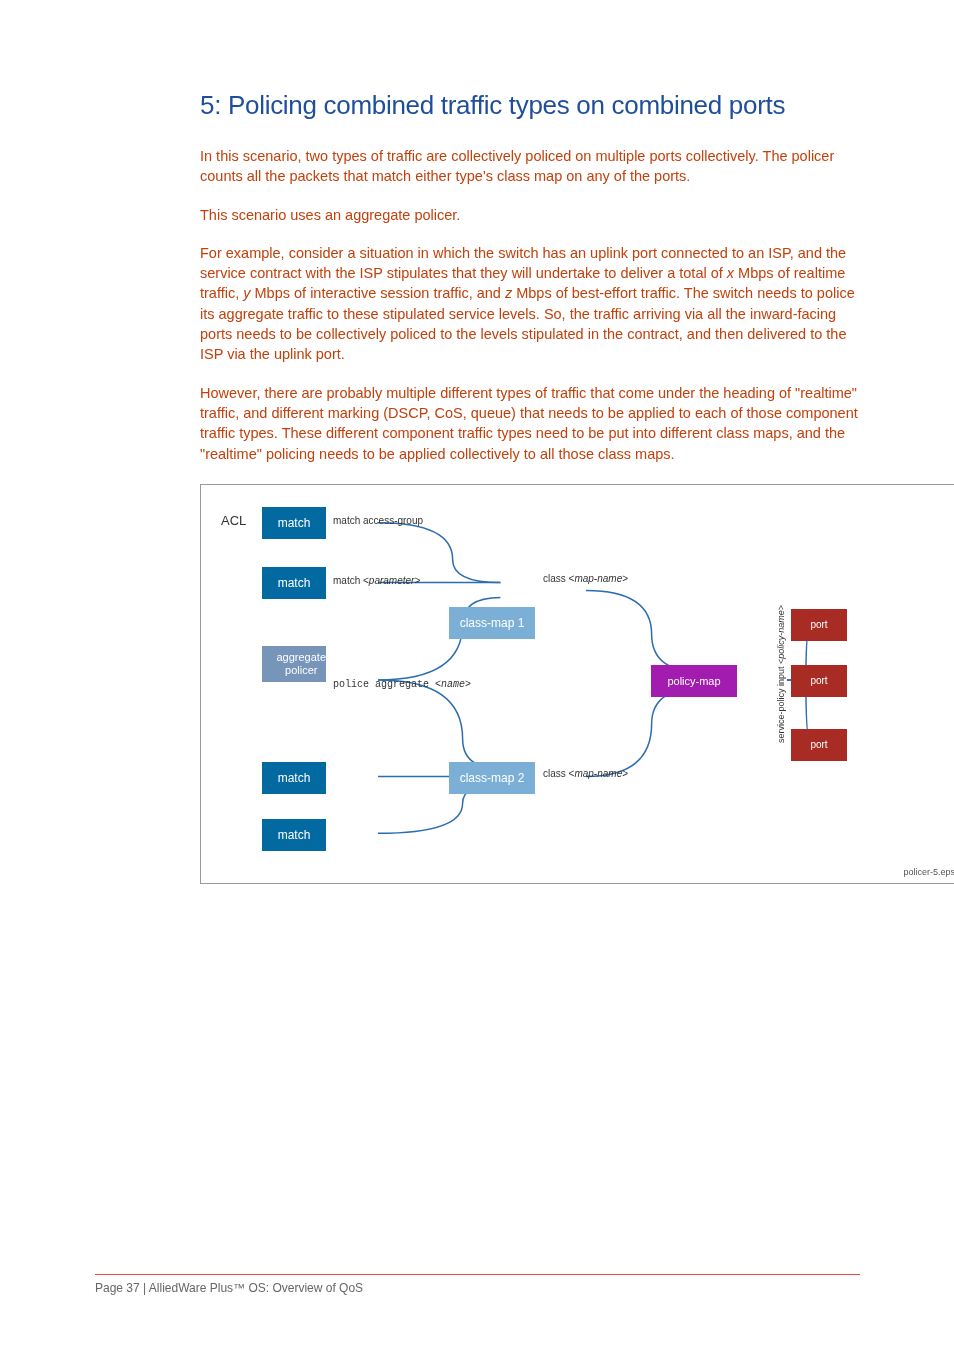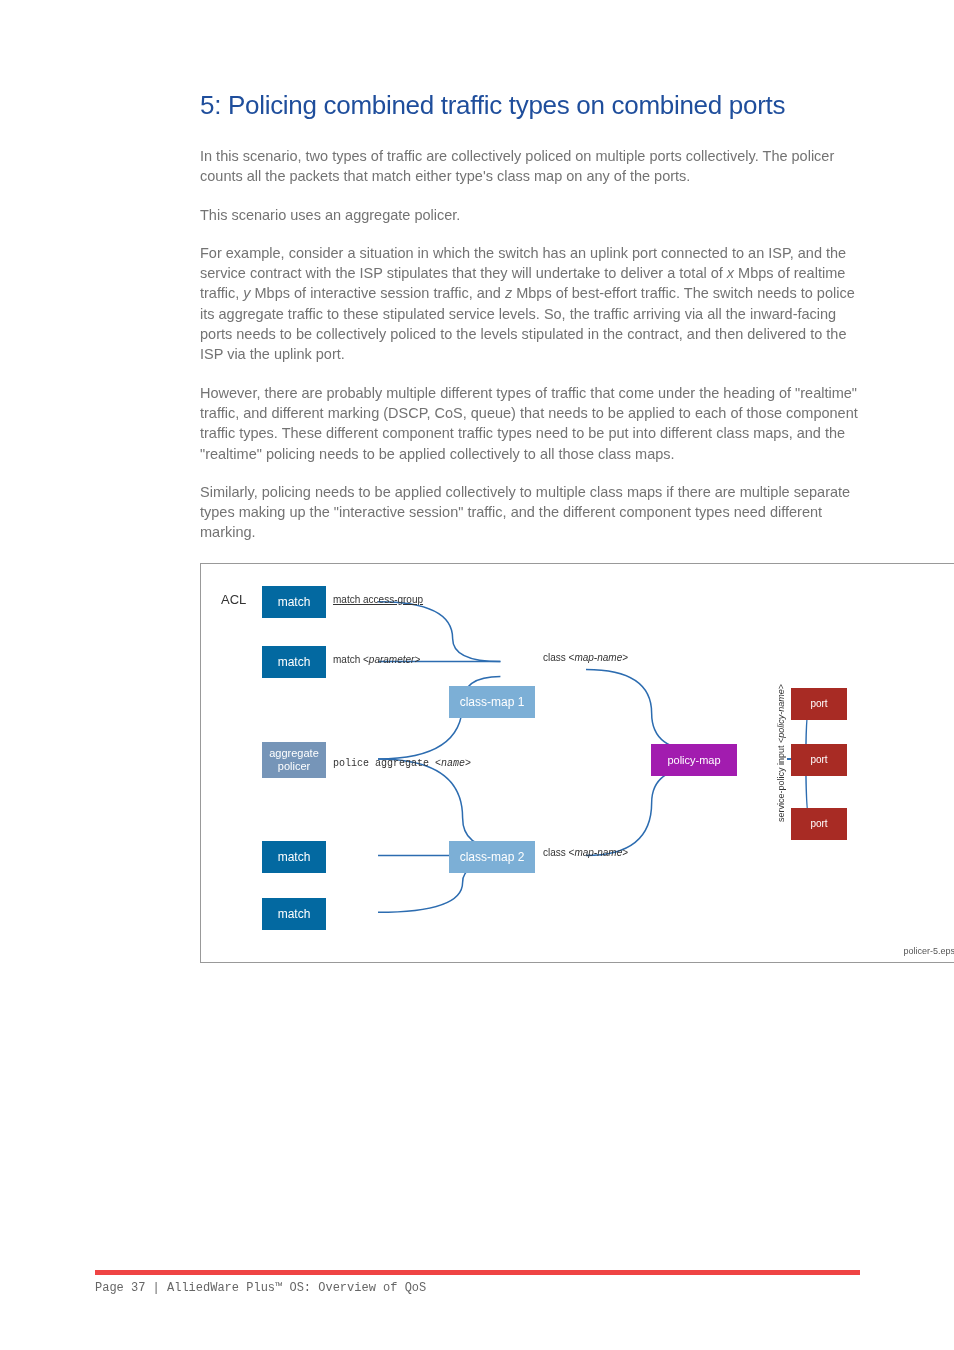--- a/index.html
+++ b/index.html
@@ -23,21 +23,21 @@
     color: #1f4e9c;
     font-size: 26px;
     font-weight: normal;
     margin: 0 0 25px 0;
     letter-spacing: -0.3px;
   }
   p {
     font-size: 14.5px;
     line-height: 1.4;
     margin: 0 11px 18px 0;
-    color: #737373;
+    color: #c2410c;
   }
   .italic {
     font-style: italic;
   }
   .diagram {
     margin-top: 20px;
     border: 1px solid #999;
     width: 764px;
     height: 400px;
     position: relative;
@@ -125,42 +125,40 @@
     width: 100%;
     height: 100%;
     pointer-events: none;
   }
   .footer {
     position: absolute;
     left: 95px;
     bottom: 55px;
     font-size: 12px;
     color: #666;
-    border-top: 5px solid #ef4444;
+    border-top: 1px solid #ef4444;
     width: 765px;
     padding-top: 6px;
-    font-family: Liberation Mono, monospace;
   }
 </style>
 </head>
 <body>
 
 <div class="page">
   <div class="content">
     <h1>5: Policing combined traffic types on combined ports</h1>
 
     <p>In this scenario, two types of traffic are collectively policed on multiple ports collectively. The policer counts all the packets that match either type's class map on any of the ports.</p>
     <p>This scenario uses an aggregate policer.</p>
 
     <p>
       <span>For example, consider a situation in which the switch has an uplink port connected to an ISP, and the service contract with the ISP stipulates that they will undertake to deliver a total of </span><span class="italic">x</span><span> Mbps of realtime traffic, </span><span class="italic">y</span><span> Mbps of interactive session traffic, and </span><span class="italic">z</span><span> Mbps of best-effort traffic. The switch needs to police its aggregate traffic to these stipulated service levels. So, the traffic arriving via all the inward-facing ports needs to be collectively policed to the levels stipulated in the contract, and then delivered to the ISP via the uplink port.</span>
     </p>
 
     <p>However, there are probably multiple different types of traffic that come under the heading of "realtime" traffic, and different marking (DSCP, CoS, queue) that needs to be applied to each of those component traffic types. These different component traffic types need to be put into different class maps, and the "realtime" policing needs to be applied collectively to all those class maps.</p>
-    <p>Similarly, policing needs to be applied collectively to multiple class maps if there are multiple separate types making up the "interactive session" traffic, and the different component types need different marking.</p>
 
     <div class="diagram">
 
       <svg class="connectors" viewBox="0 0 660 400">
 
         <path d="M 125 38 Q 200 38 200 75 Q 200 98 248 98" stroke="#2c6cb0" stroke-width="1.5" fill="none"></path>
 
         <path d="M 125 98 L 248 98" stroke="#2c6cb0" stroke-width="1.5" fill="none"></path>
 
         <path d="M 125 196 Q 210 196 210 140 Q 210 113 248 113" stroke="#2c6cb0" stroke-width="1.5" fill="none"></path>
@@ -179,38 +177,38 @@
 
         <path d="M 536 196 L 590 196" stroke="#2c6cb0" stroke-width="1.5" fill="none"></path>
 
         <path d="M 536 196 L 555 196 Q 555 260 560 260 L 590 260" stroke="#2c6cb0" stroke-width="1.5" fill="none"></path>
       </svg>
 
       <div class="acl-label">ACL</div>
 
       <div class="box match-box" style="left:61px; top:22px;">match</div>
       <div class="box match-box" style="left:61px; top:82px;">match</div>
-      <div class="box aggregate-box" style="left:61px; top:178px;">
+      <div class="box aggregate-box" style="left:61px; top:161px;justify-content:flex-end;">
         <div>
           <span>aggregate</span><br><span>policer</span>
         </div>
       </div>
       <div class="box match-box" style="left:61px; top:277px;">match</div>
       <div class="box match-box" style="left:61px; top:334px;">match</div>
 
       <div class="box classmap-box" style="left:248px; top:79px;margin-top:43px;">class-map 1</div>
       <div class="box classmap-box" style="left:248px; top:277px;">class-map 2</div>
 
       <div class="box policymap-box" style="left:450px; top:180px;">policy-map</div>
 
       <div class="box port-box" style="left:590px; top:124px;">port</div>
       <div class="box port-box" style="left:590px; top:180px;">port</div>
       <div class="box port-box" style="left:590px; top:244px;">port</div>
 
-      <div class="cmd-label" style="left:132px; top:30px;text-decoration:underline;">match access-group</div>
+      <div class="cmd-label" style="left:132px; top:30px;">match access-group</div>
 
       <div class="cmd-label" style="left:132px; top:90px;">
         <span>match &lt;</span><span class="param">parameter</span><span>&gt;</span>
       </div>
 
       <div class="cmd-label" style="left:132px; top:194px;font-family:Liberation Mono, monospace;">
         <span>police aggregate &lt;</span><span class="param">name</span><span>&gt;</span>
       </div>
 
       <div class="cmd-label" style="left:342px; top:88px;">

